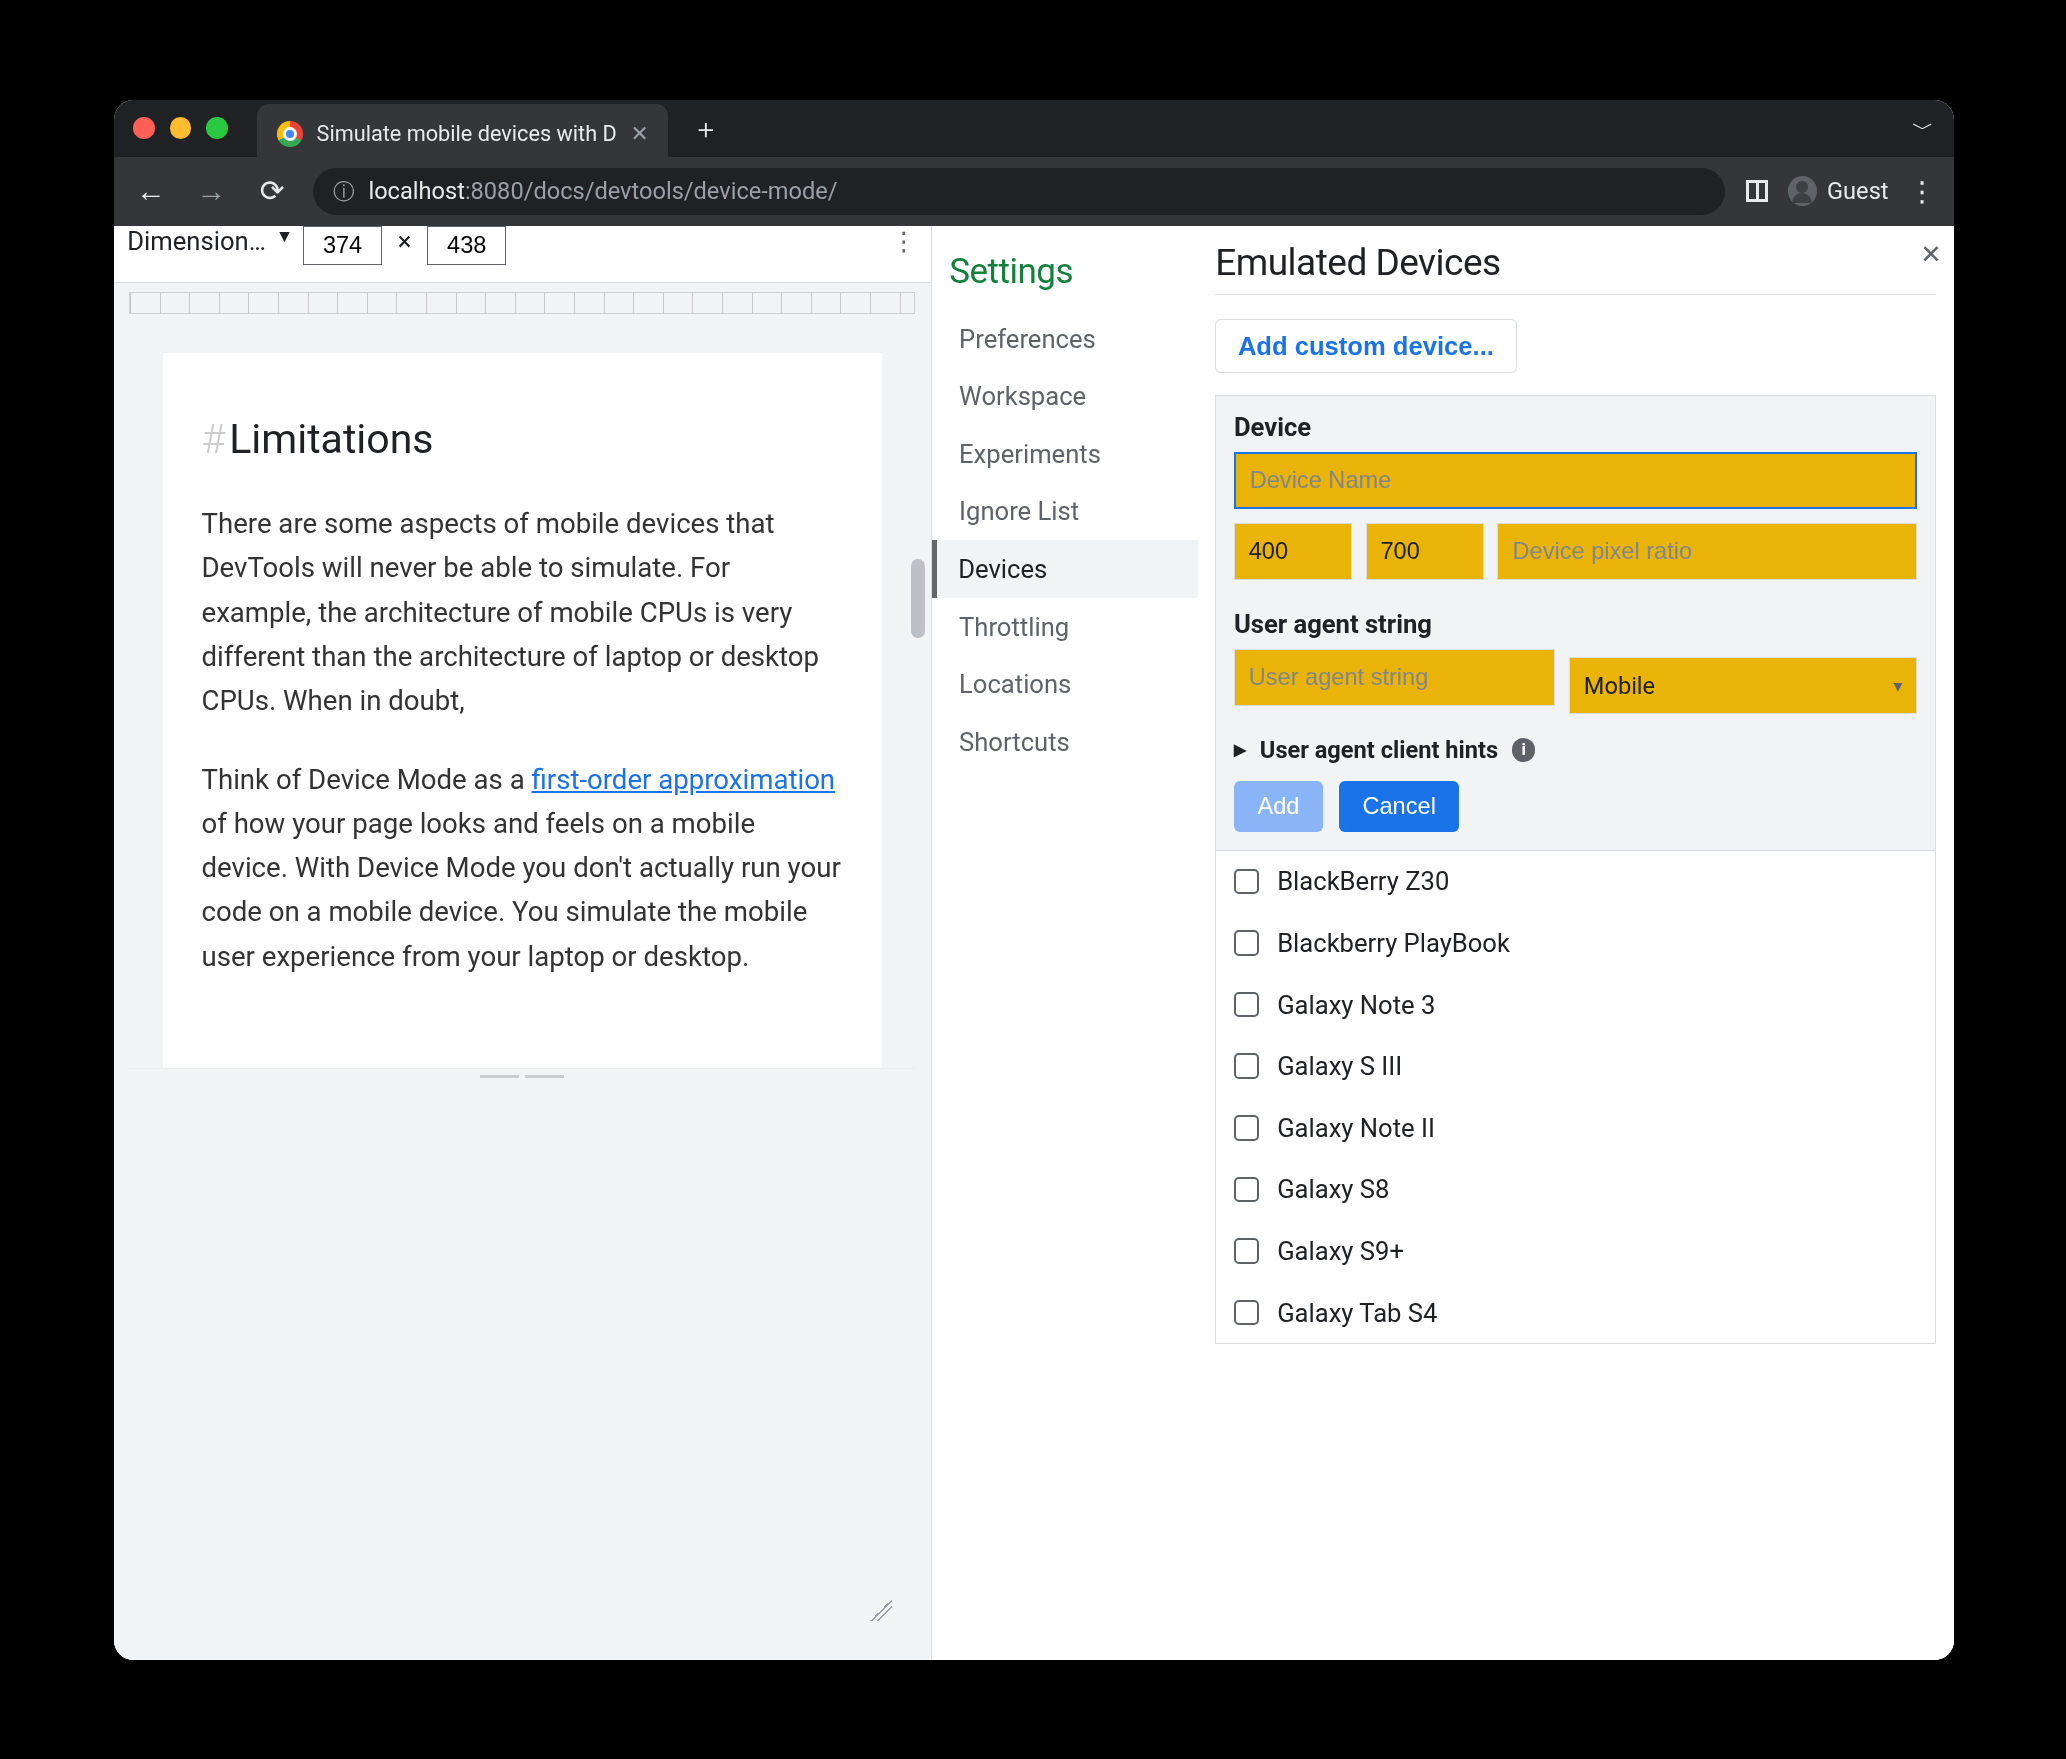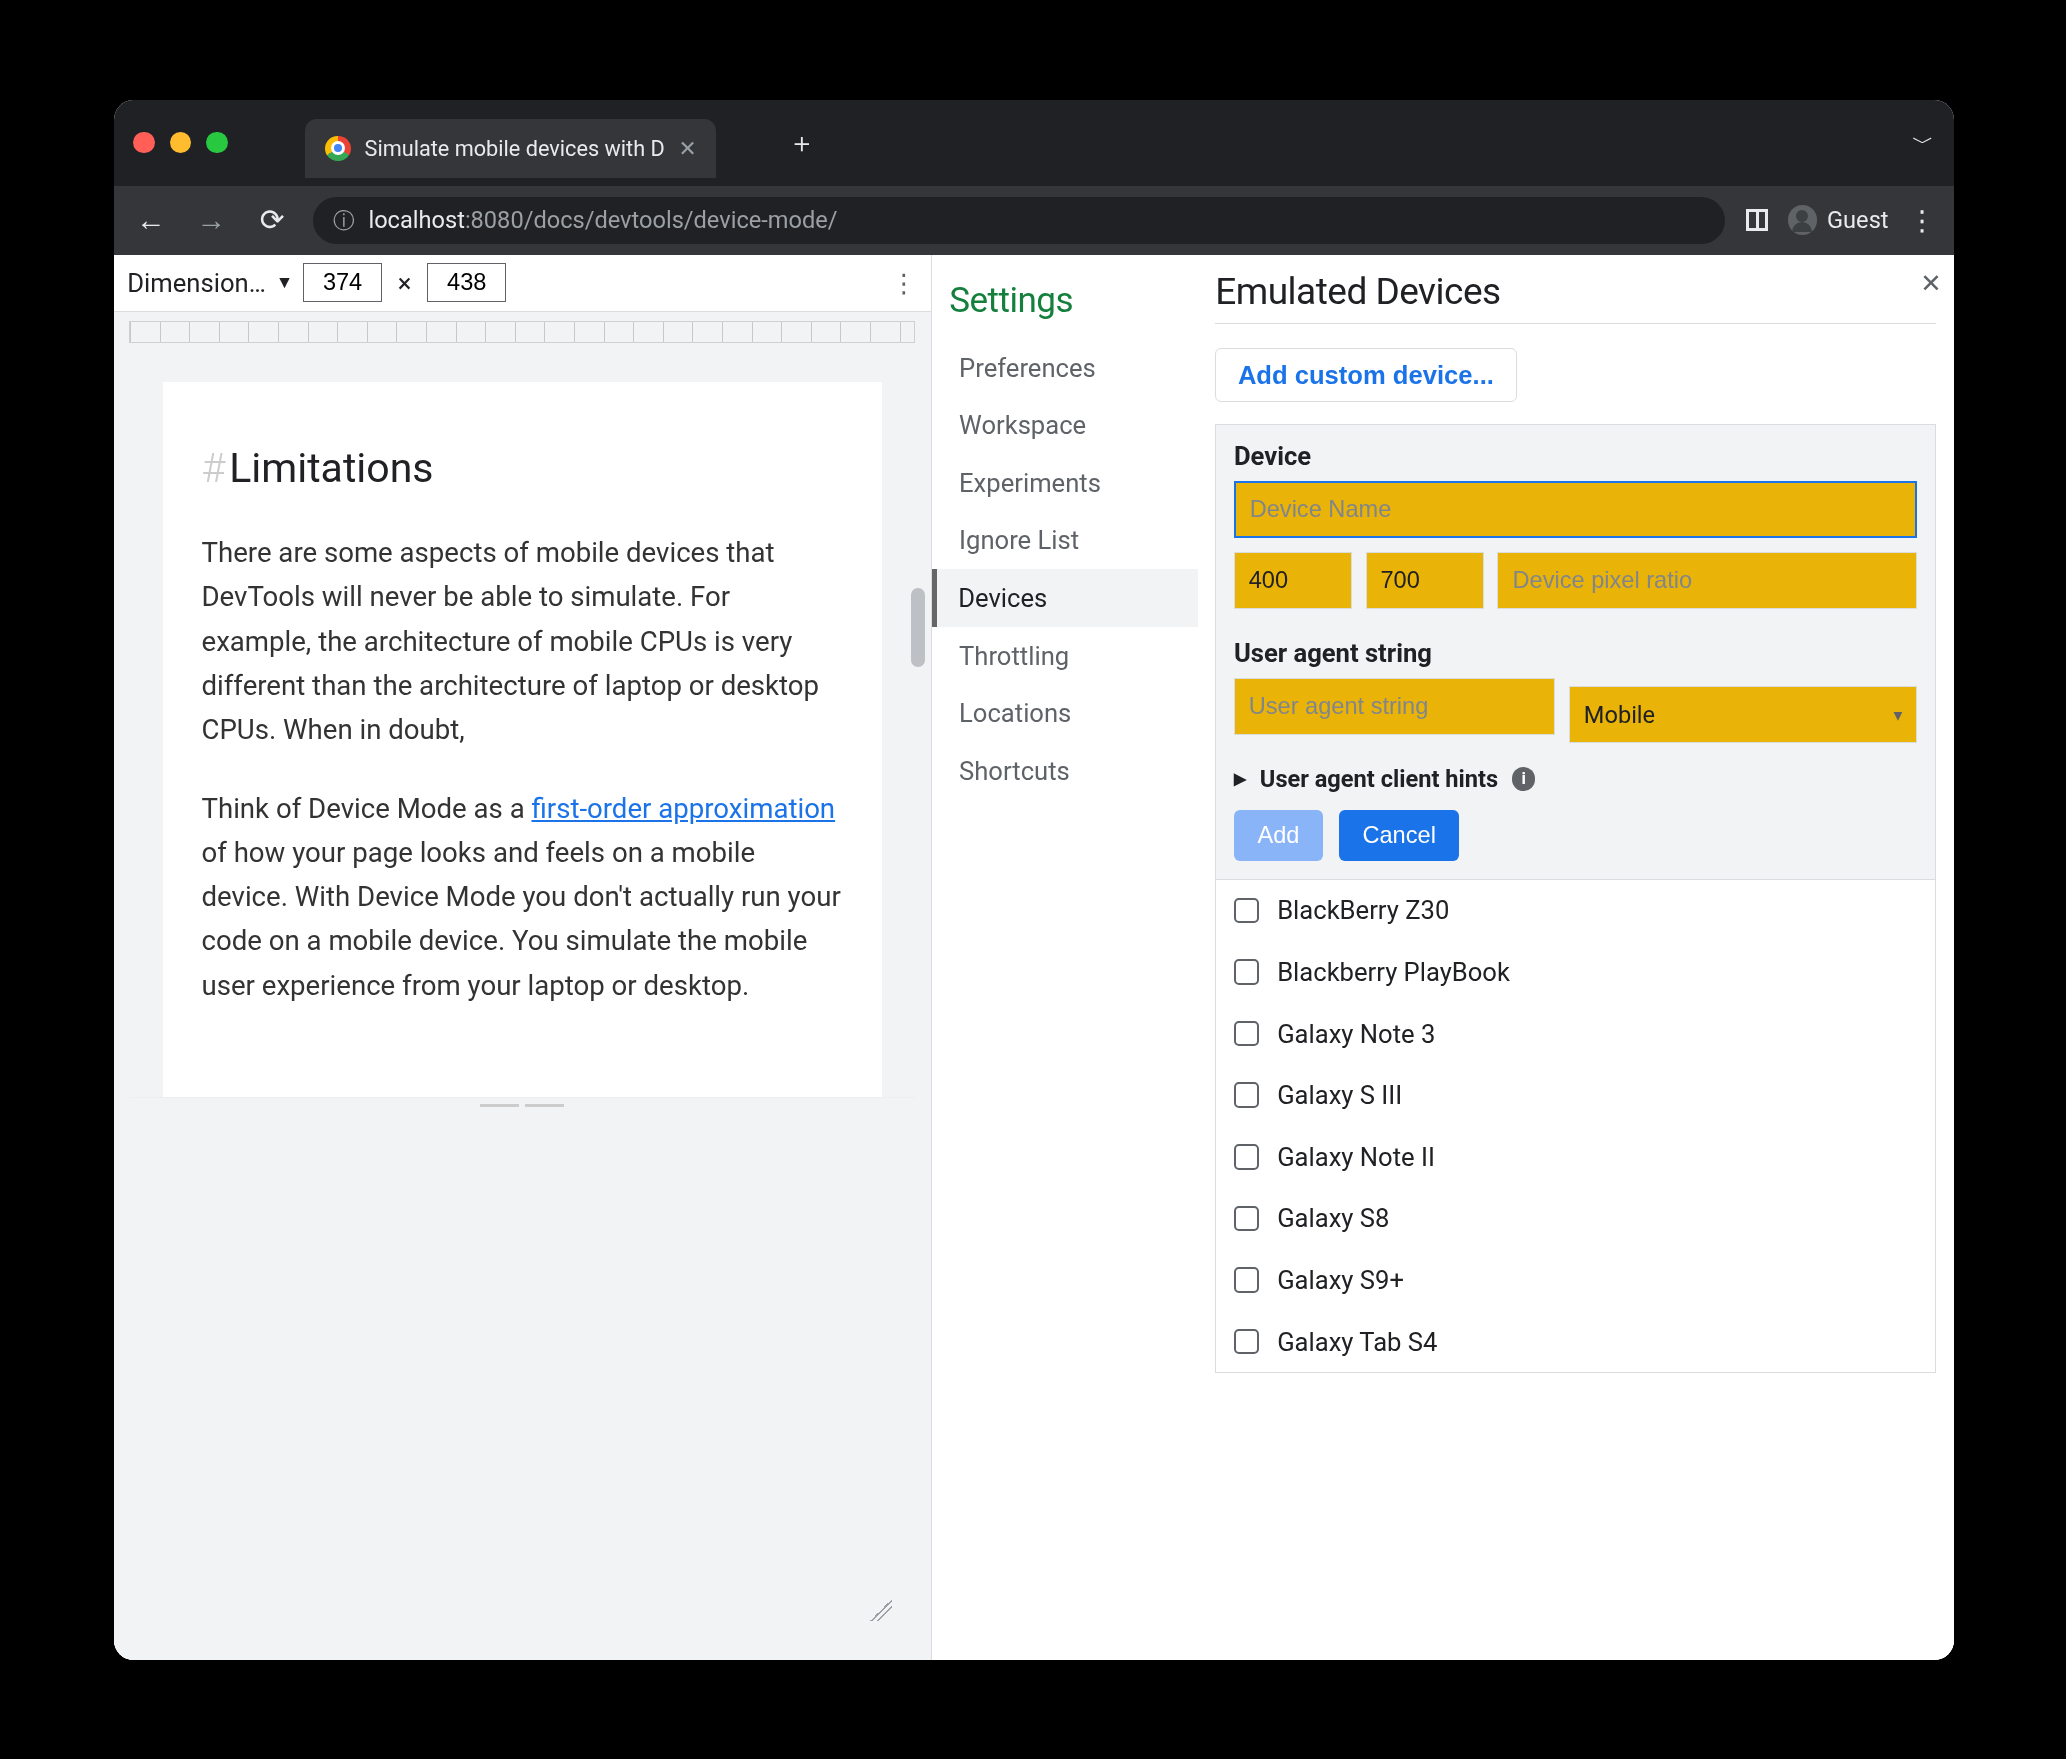--- a/index.html
+++ b/index.html
@@ -21,25 +21,24 @@
     border-radius: 19.7px;
     overflow: hidden;
     box-shadow: 0 39px 79px rgba(0,0,0,0.6);
     display: flex;
     flex-direction: column;
   }
 
   
   .titlebar {
     background: #202124;
-    height: 86px;
+    height: 57px;
     display: flex;
     align-items: center;
     padding: 0 19.7px;
-    gap: 48px;
   }
   .traffic-lights { display: flex; gap: 14.8px; margin-right: 29.6px; }
   .tl { width: 21.7px; height: 21.7px; border-radius: 50%; }
   .tl.red { background: #ff5f57; }
   .tl.yellow { background: #febc2e; }
   .tl.green { background: #28c840; }
 
   .tab {
     display: flex;
     align-items: center;
@@ -116,21 +115,20 @@
     border-right: 1px solid #dadce0;
     display:flex;
     flex-direction:column;
     background:#f1f3f4;
   }
   .device-toolbar {
     height: 57px;
     background:#fff;
     border-bottom: 1px solid #dadce0;
     display:flex;
-    align-items:center;
     padding: 0 13.8px;
     gap: 9.9px;
     font-size: 25.6px;
     color:#202124;
   }
   .dim-label { max-width:167px; white-space:nowrap; overflow:hidden; text-overflow:ellipsis; }
   .tri { font-size:17.7px; }
   .dim-input {
     width: 79px; height: 39px; border:1px solid #5f6368; font-size:23.6px; text-align:center;
   }

